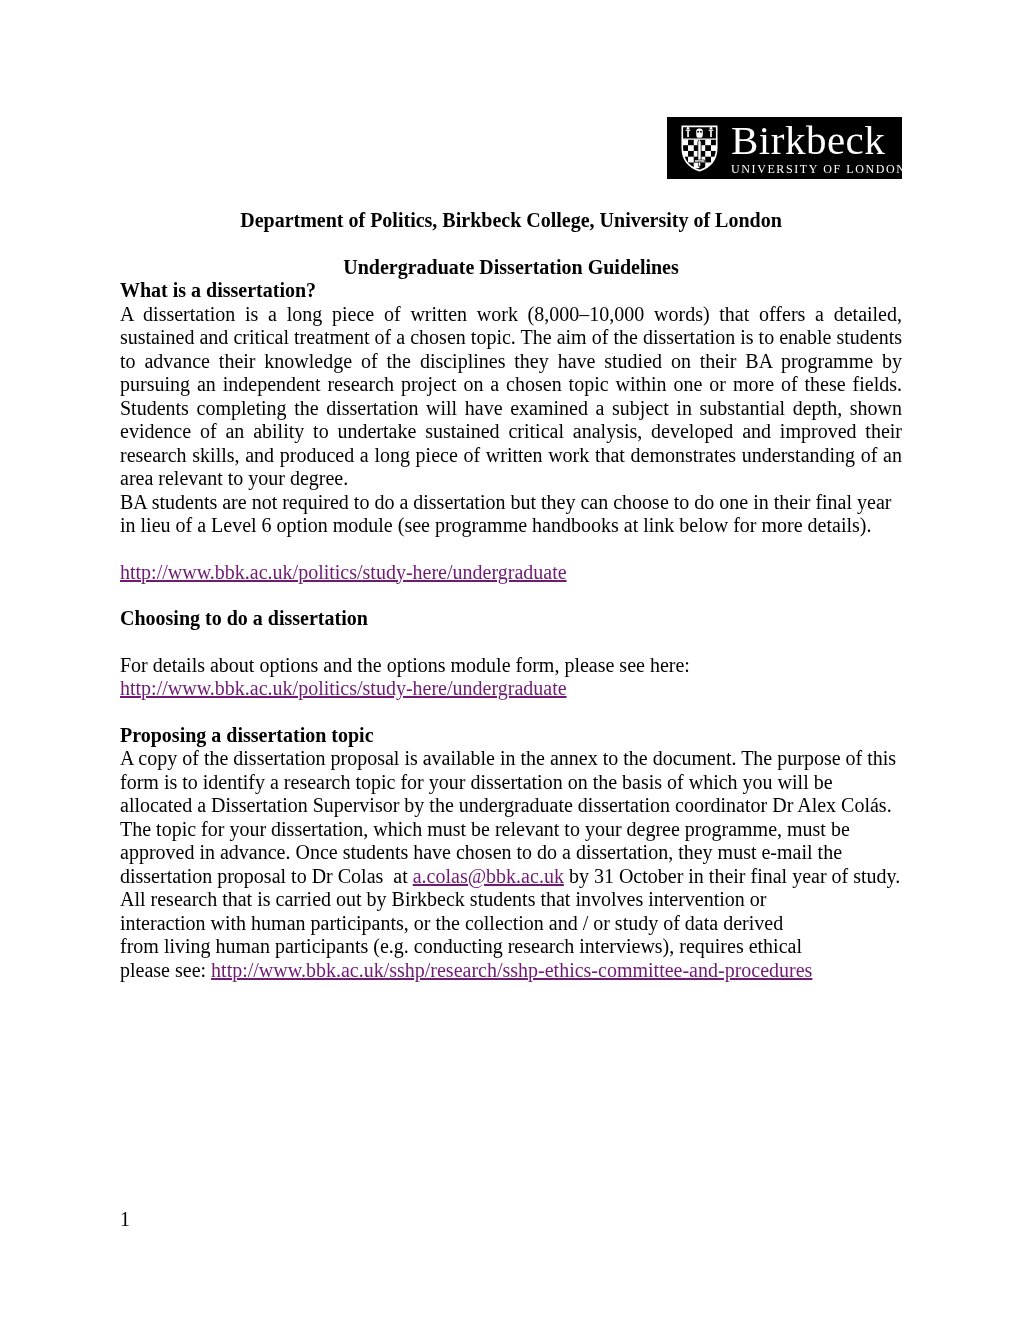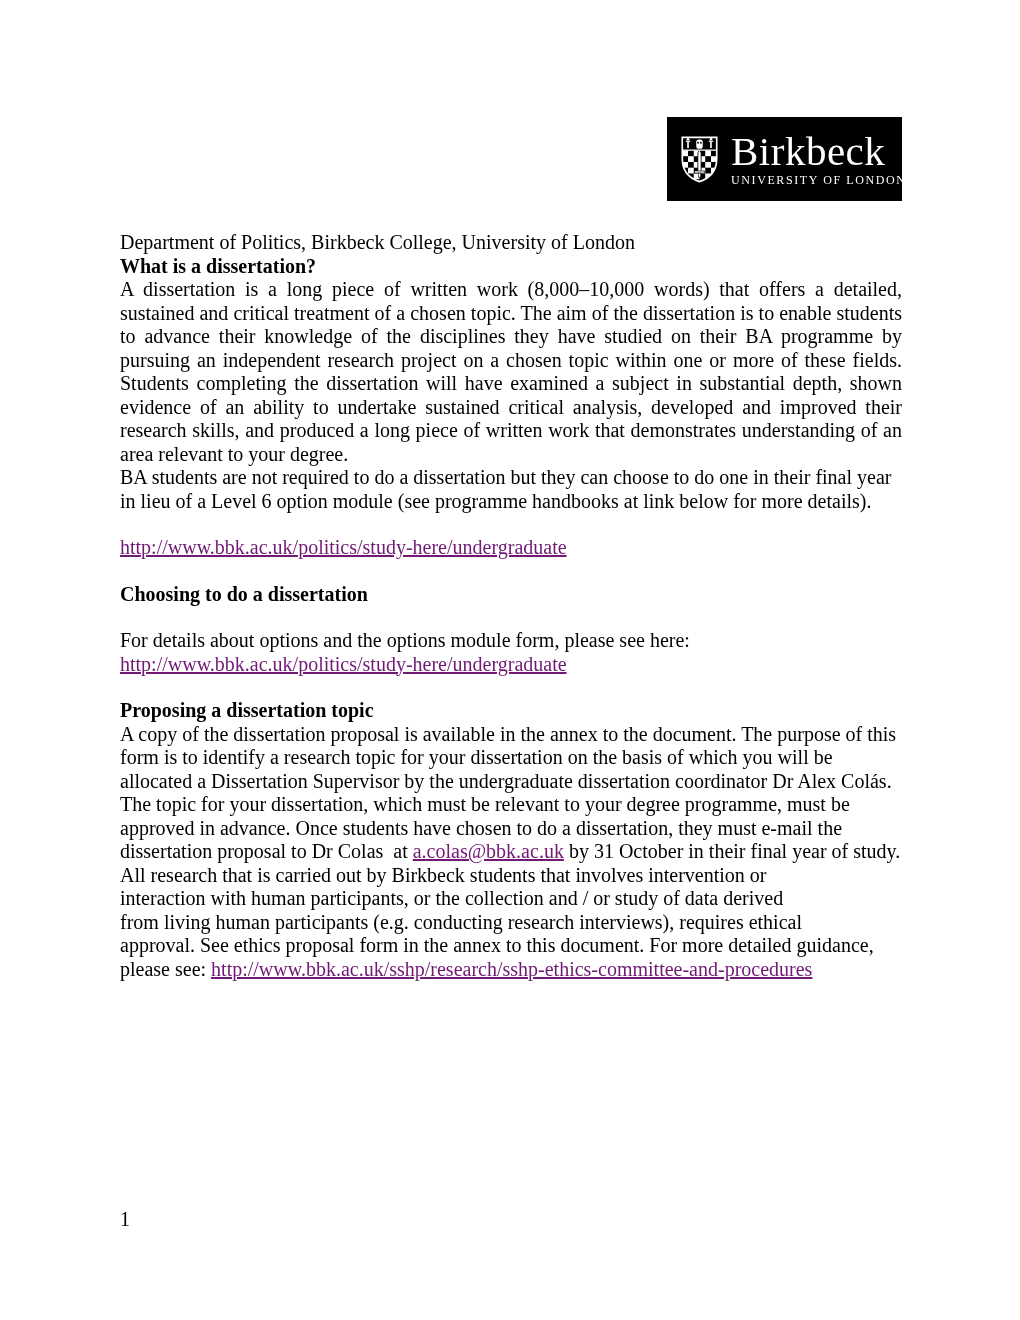--- a/index.html
+++ b/index.html
@@ -16,39 +16,39 @@
     position: relative;
     width: 1020px; height: 1320px;
     background: #ffffff;
     overflow: hidden;
   }
   .content { padding: 117px 118px 0 120px; }
 
   
   .logo-row { display: flex; justify-content: flex-end; }
   .logo-box {
-    width: 235px; height: 84px;
+    width: 235px; height: 62px;
     background: #000000;
     display: flex; align-items: center;
     padding: 0 12px 0 12px;
   }
   .crest { flex: 0 0 auto; margin-right: 11px; }
   .logo-text { display: flex; flex-direction: column; justify-content: center; }
   .wordmark {
     color: #ffffff; font-size: 41px; line-height: 40px;
     font-family: "Liberation Serif", serif; font-weight: 400;
     letter-spacing: 0.5px; white-space: nowrap;
   }
   .logo-sub {
     color: #ffffff; font-size: 12px; line-height: 14px;
     letter-spacing: 1.6px; white-space: nowrap; margin-top: 2px;
   }
 
   
-  .center-heading { text-align: left; font-weight: 400; }
+  .center-heading { text-align: center; font-weight: 700; }
   .dept-heading  { margin-top: 30px; }
   .title-heading { margin-top: 23px; }
   .sec-heading { font-weight: 700; }
   .mt-blank { margin-top: 23px; }
   .mt-head  { }
   p { margin: 0; }
   .justified { text-align: justify; }
   .prewrap { white-space: pre-wrap; }
   .doc-link {
     color: #701a75;
@@ -114,37 +114,37 @@
           <path d="M8 6 H92 V58 C92 88 74 106 50 114 C26 106 8 88 8 58 Z" fill="none" stroke="#fff" stroke-width="4"></path>
         </svg>
         <div class="logo-text">
           <span class="wordmark">Birkbeck</span>
           <span class="logo-sub">UNIVERSITY OF LONDON</span>
         </div>
       </div>
     </div>
 
     <p class="center-heading dept-heading">Department of Politics, Birkbeck College, University of London</p>
+    <p class="center-heading title-heading">Undergraduate Dissertation Guidelines</p>
 
     <p class="sec-heading mt-head">What is a dissertation?</p>
     <p class="justified">A dissertation is a long piece of written work (8,000–10,000 words) that offers a detailed, sustained and critical treatment of a chosen topic. The aim of the dissertation is to enable students to advance their knowledge of the disciplines they have studied on their BA programme by pursuing an independent research project on a chosen topic within one or more of these fields. Students completing the dissertation will have examined a subject in substantial depth, shown evidence of an ability to undertake sustained critical analysis, developed and improved their research skills, and produced a long piece of written work that demonstrates understanding of an area relevant to your degree.</p>
 
     <p>BA students are not required to do a dissertation but they can choose to do one in their final year in lieu of a Level 6 option module (see programme handbooks at link below for more details).</p>
     <p class="mt-blank"><a class="doc-link">http://www.bbk.ac.uk/politics/study-here/undergraduate</a></p>
 
     <p class="sec-heading mt-blank">Choosing to do a dissertation</p>
     <p class="mt-blank">For details about options and the options module form, please see here:</p>
     <p><a class="doc-link">http://www.bbk.ac.uk/politics/study-here/undergraduate</a></p>
 
     <p class="sec-heading mt-blank">Proposing a dissertation topic</p>
     <p class="prewrap"><span>A copy of the dissertation proposal is available in the annex to the document. The purpose of this form is to identify a research topic for your dissertation on the basis of which you will be allocated a Dissertation Supervisor by the undergraduate dissertation coordinator Dr Alex Colás. The topic for your dissertation, which must be relevant to your degree programme, must be approved in advance. Once students have chosen to do a dissertation, they must e-mail the dissertation proposal to Dr Colas  at </span><a class="doc-link">a.colas@bbk.ac.uk</a><span> by 31 October in their final year of study.</span></p>
 
     <p>
       <span class="block-line">All research that is carried out by Birkbeck students that involves intervention or</span>
       <span class="block-line">interaction with human participants, or the collection and / or study of data derived</span>
       <span class="block-line">from living human participants (e.g. conducting research interviews), requires ethical</span>
-      <span class="block-line">approval. See ethics proposal form in the annex to this document. For more detailed guidance,</span>
       <span class="block-line"><span>please see: </span><a class="doc-link">http://www.bbk.ac.uk/sshp/research/sshp-ethics-committee-and-procedures</a></span>
     </p>
   </div>
 
   <div class="page-number">1</div>
 </div>
 
 </body></html>

